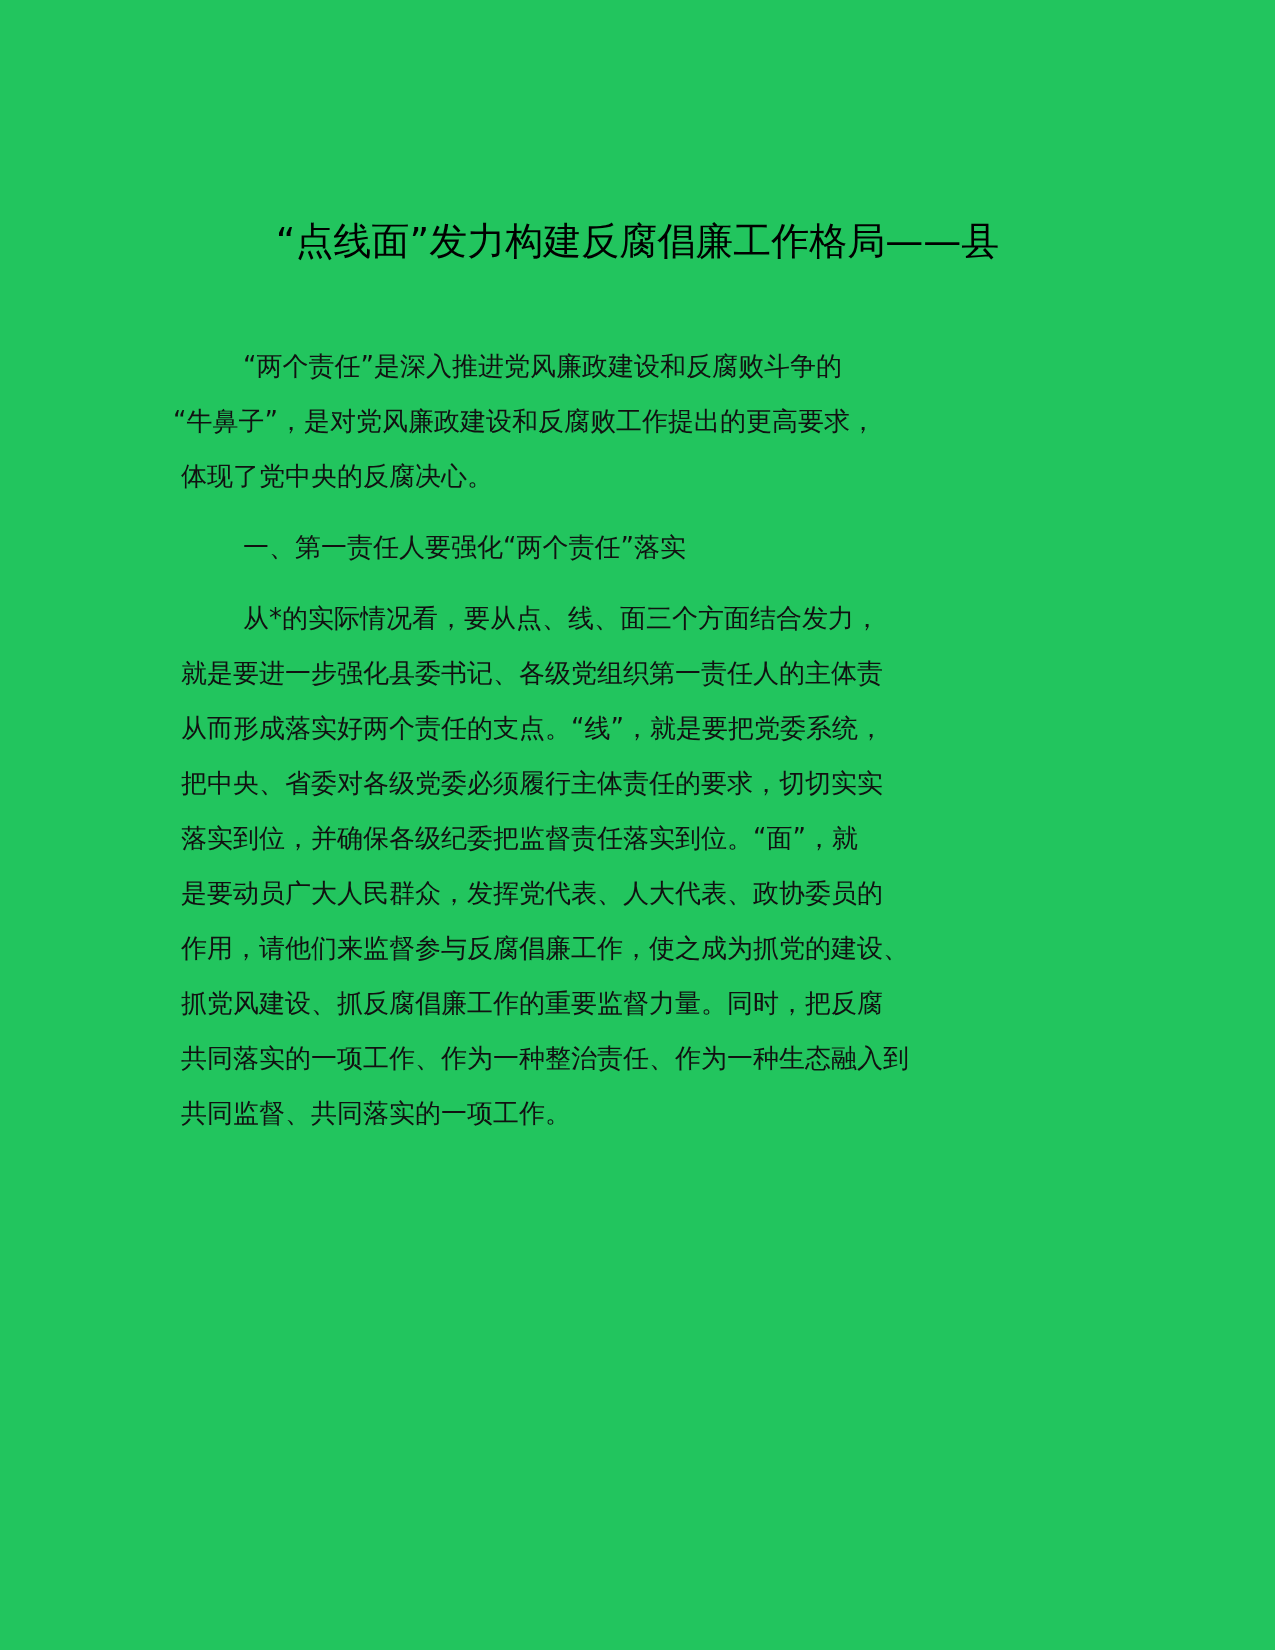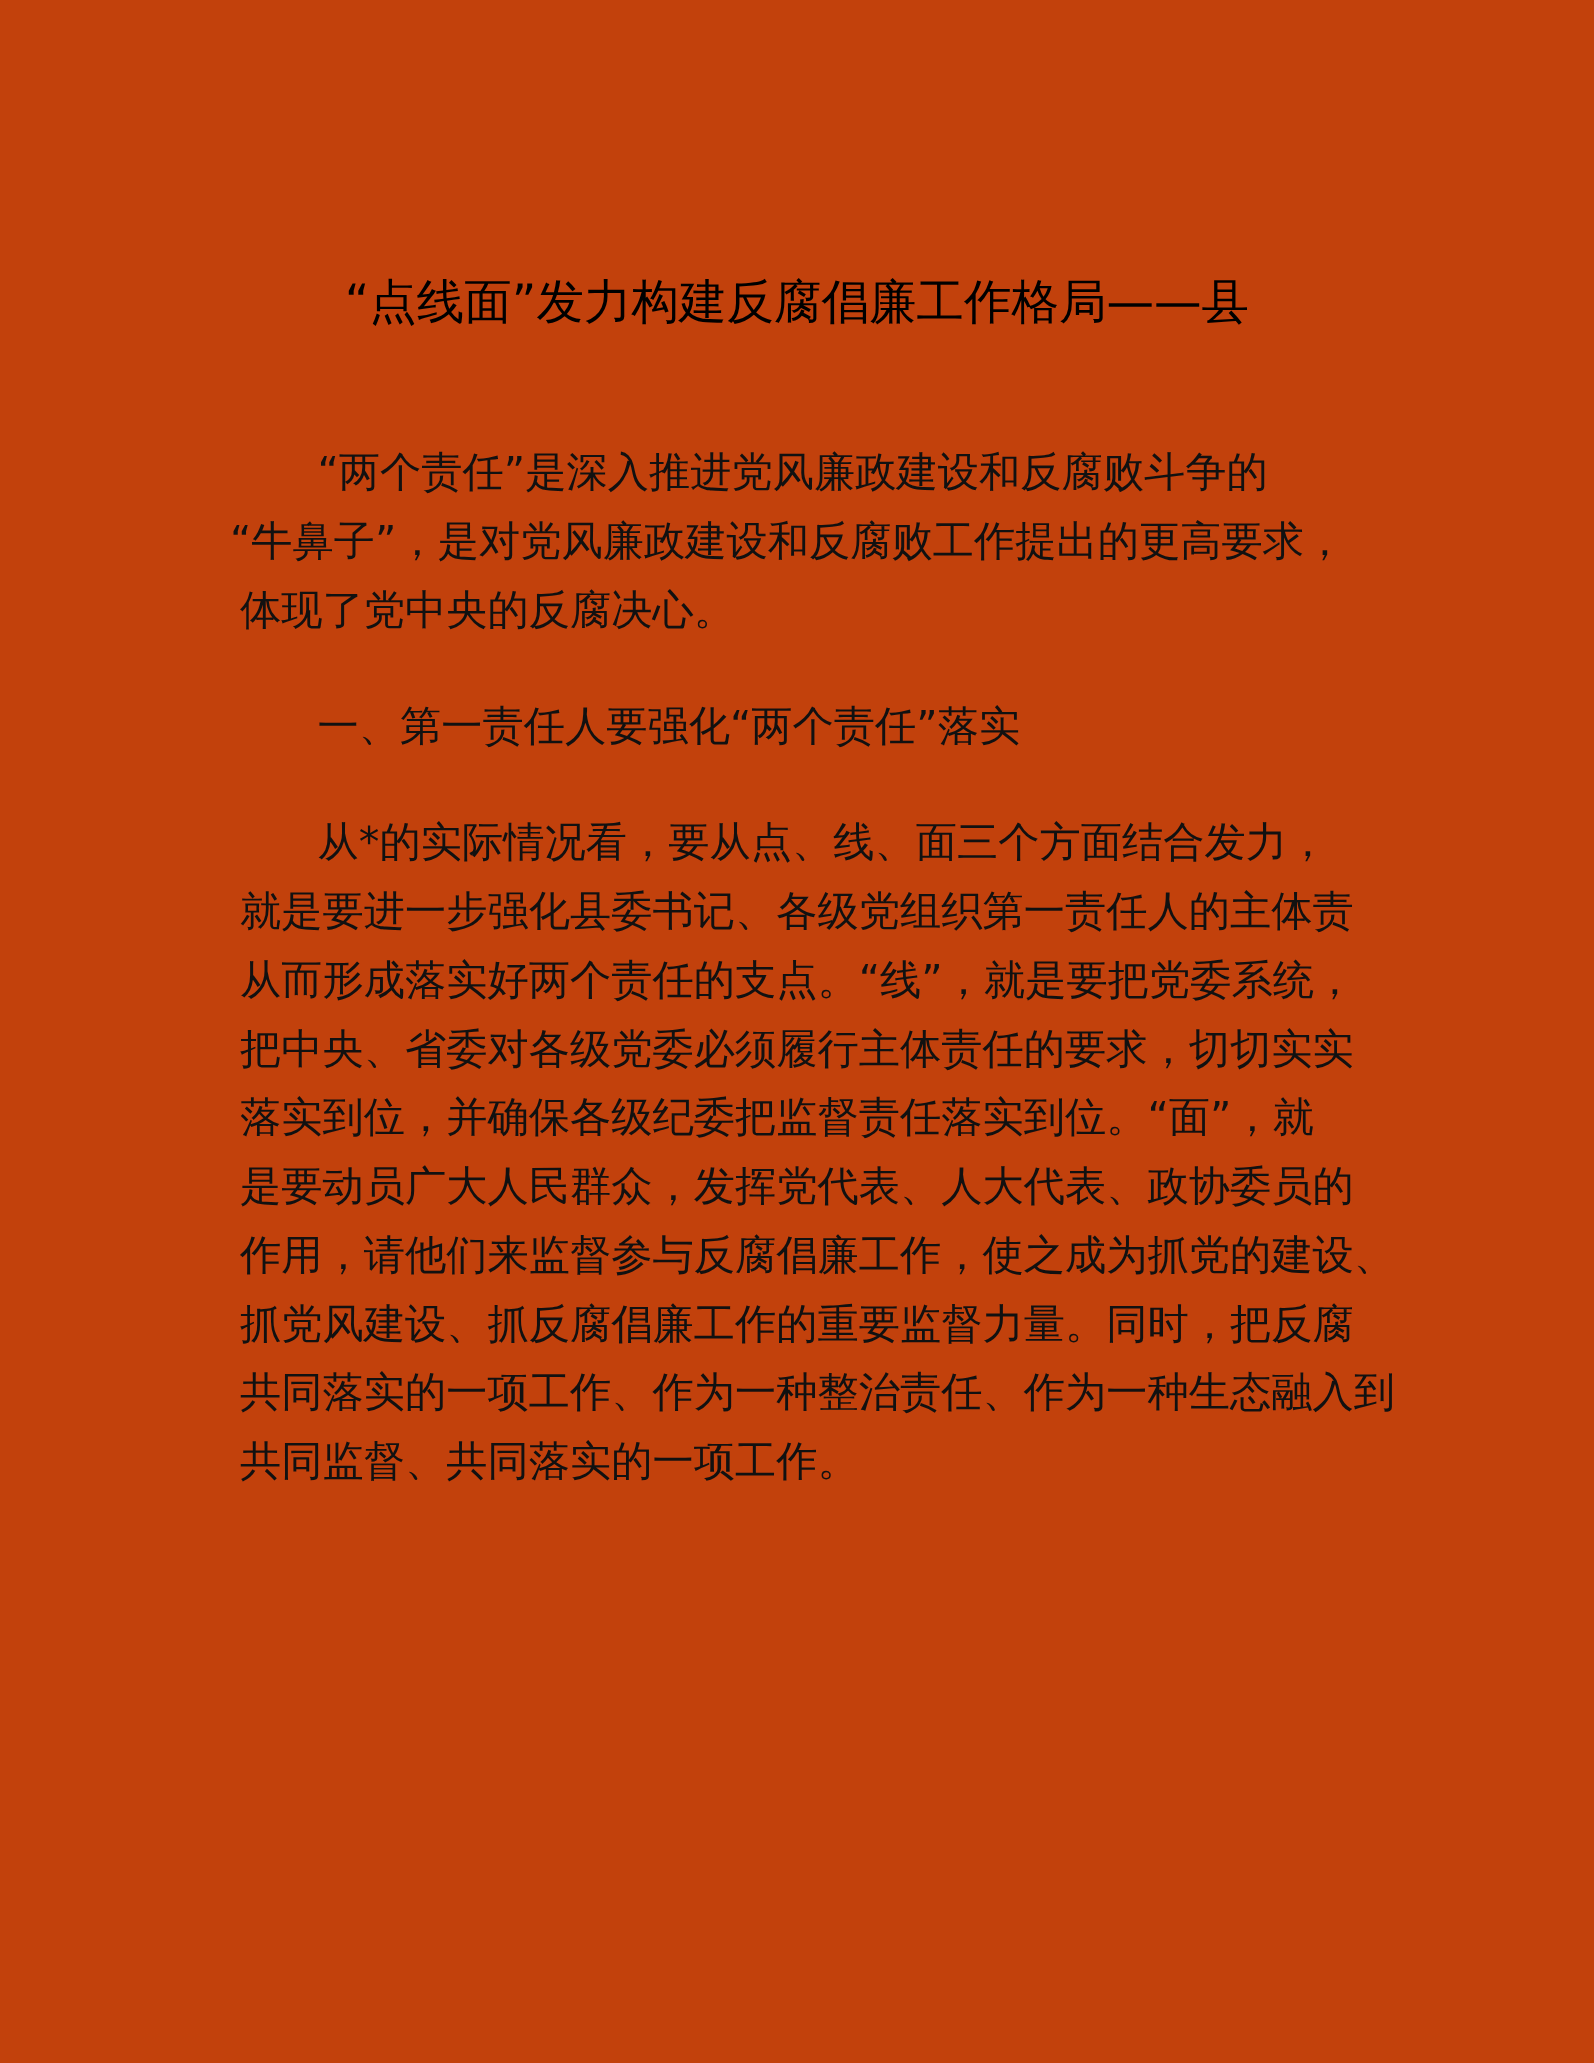--- a/index.html
+++ b/index.html
@@ -1,23 +1,23 @@
 <!DOCTYPE html>
 <html><head>
 <meta charset="utf-8">
 <style>
   html, body { margin: 0; padding: 0; background: #ffffff; }
   body { width: 1275px; height: 1650px; position: relative; overflow: hidden;
          font-family: "DejaVu Sans", "Liberation Sans", sans-serif; color: #111111; }
-  .page { position: absolute; left: 0; top: 0; width: 1275px; height: 1650px; background: #c2410c; }
+  .page { position: absolute; left: 0; top: 0; width: 1275px; height: 1650px; background: #22c55e; }
   .title { position: absolute; left: 170px; width: 935px; text-align: center;
            font-size: 38px; line-height: 58px; color: #000; letter-spacing: 0px; top: 212px; }
   .title .line { display: block; white-space: nowrap; }
   .body { position: absolute; left: 180px; width: 880px; top: 338px; }
-  .p { font-size: 33px; line-height: 55px; margin: 12px; white-space: nowrap; color: #111; }
+  .p { font-size: 26px; line-height: 55px; margin: 1px; white-space: nowrap; color: #111; }
   .p .line { display: block; height: 55px; }
   .indent { padding-left: 62px; }
   .gap { height: 14px; }
 </style>
 </head>
 <body>
 
 <div class="page">
   <div class="title">
     <span class="line">“点线面”发力构建反腐倡廉工作格局——县</span>

